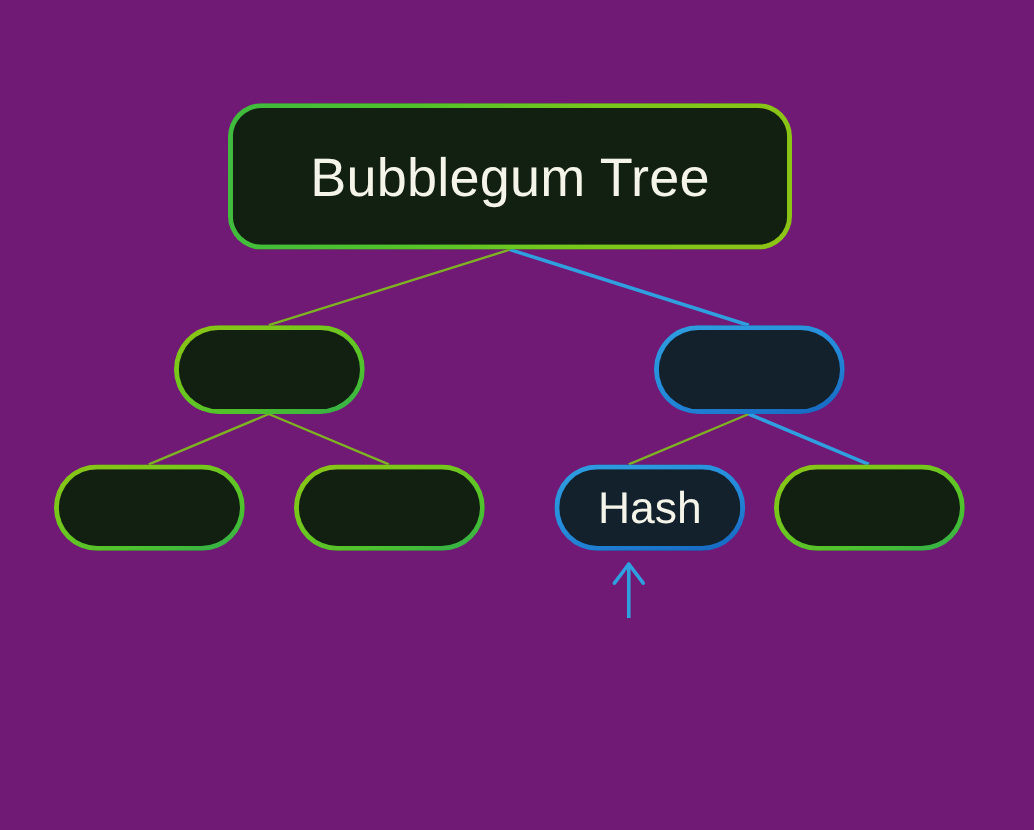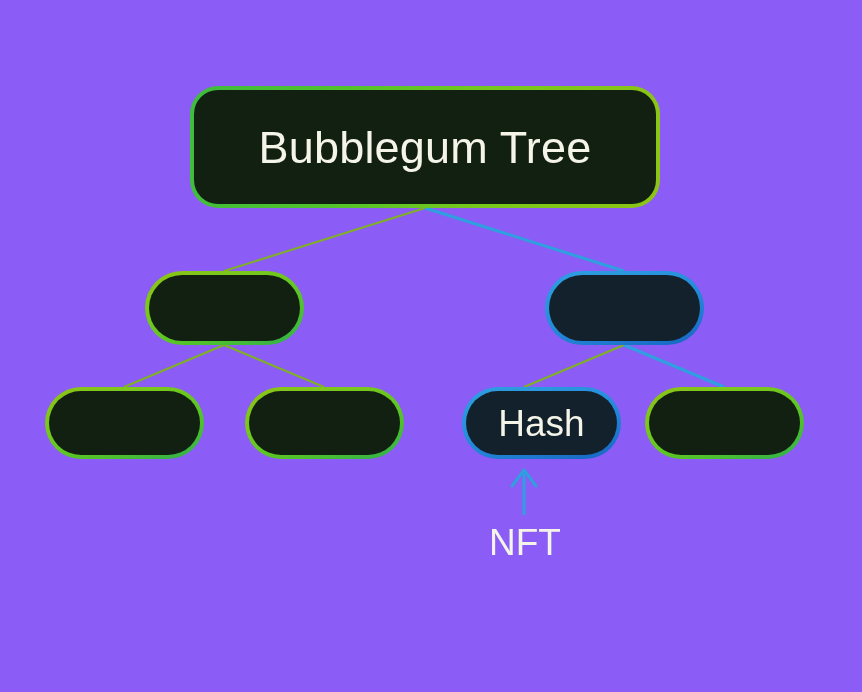--- a/index.html
+++ b/index.html
@@ -10,21 +10,21 @@
   body {
     width: 862px;
     height: 692px;
     overflow: hidden;
     font-family: "Liberation Sans", sans-serif;
   }
   #canvas {
     position: relative;
     width: 862px;
     height: 692px;
-    background: #8b5cf6;
+    background: #701a75;
   }
   #edges {
     position: absolute;
     left: 0;
     top: 0;
     width: 862px;
     height: 692px;
   }
   .node {
     position: absolute;
@@ -161,17 +161,14 @@
   <div class="node pill-green leaf" id="node-leaf-1">
     <span class="node-label"></span>
   </div>
   <div class="node pill-blue leaf" id="node-leaf-2">
     <span class="node-label">Hash</span>
   </div>
   <div class="node pill-green leaf" id="node-leaf-3">
     <span class="node-label"></span>
   </div>
 
-  <div id="nft-label">
-    <span class="node-label">NFT</span>
-  </div>
 
 </div>
 
 </body></html>

